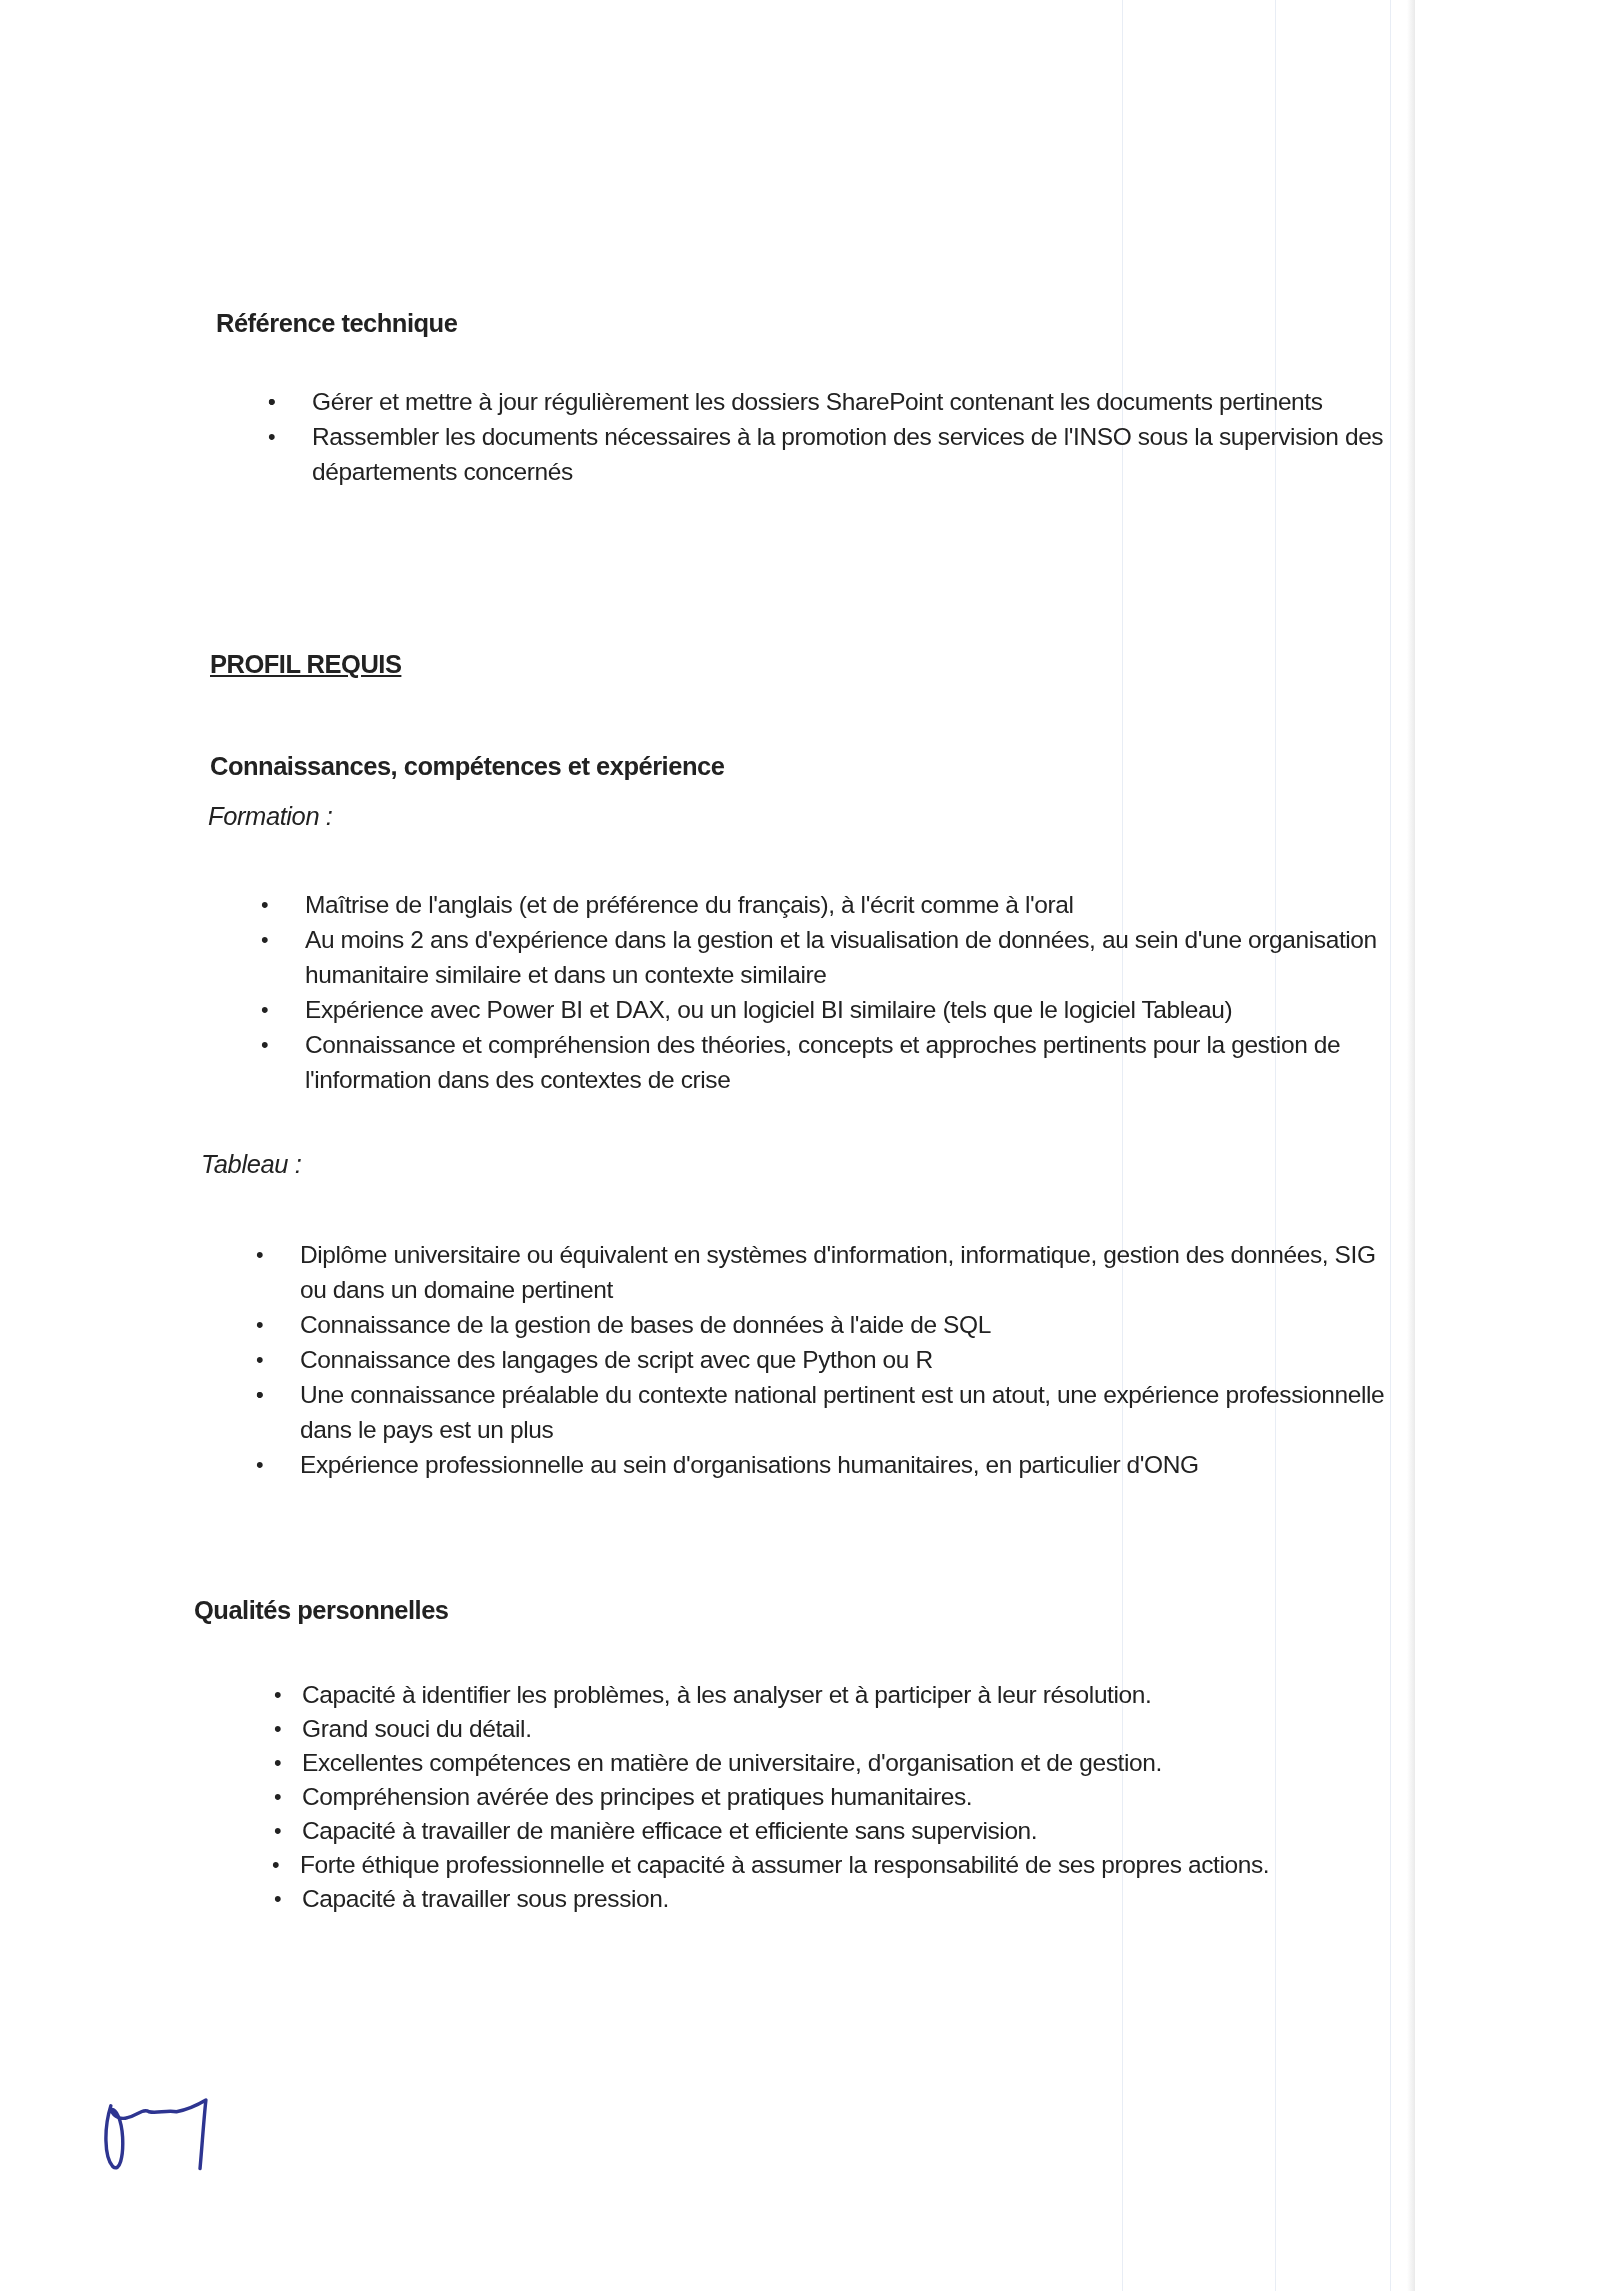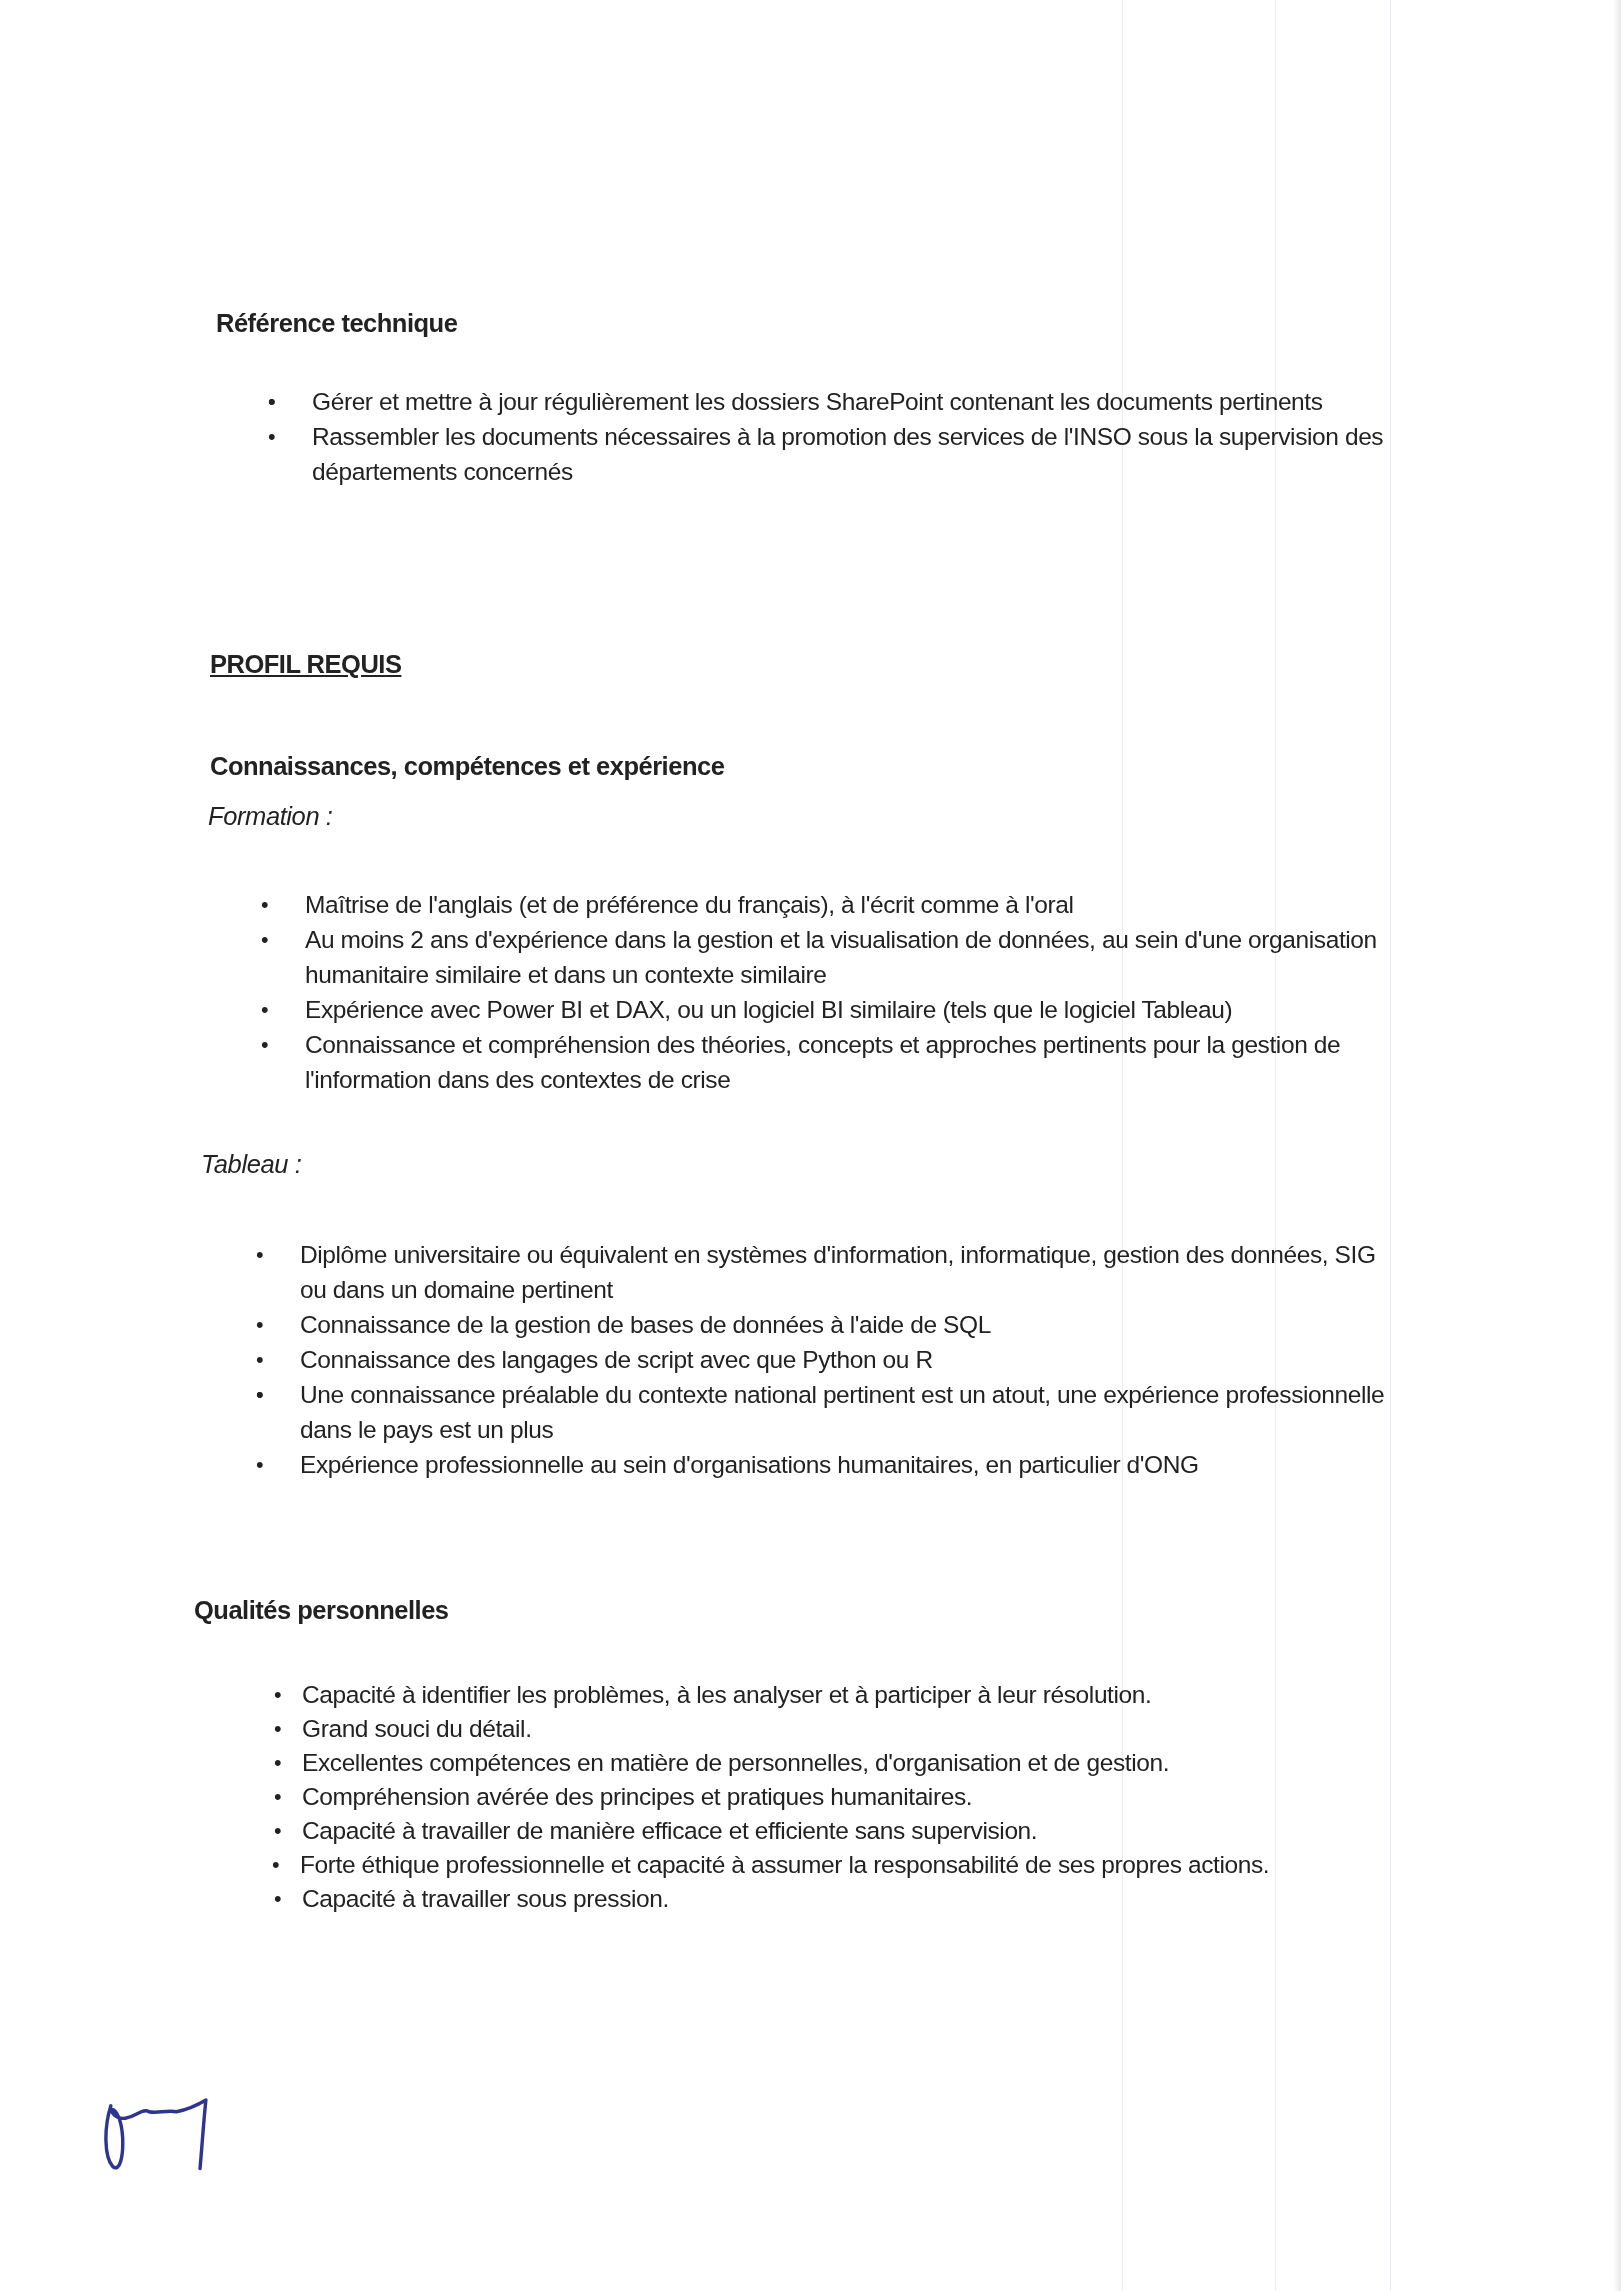--- a/index.html
+++ b/index.html
@@ -11,21 +11,21 @@
       width: 1621px;
       height: 2292px;
       position: relative;
       overflow: hidden;
       font-family: "Liberation Sans", "DejaVu Sans", sans-serif;
       color: #222222;
     }
     .page {
       position: absolute;
       left: 0; top: 0;
-      width: 1621px; height: 2292px;
+      width: 1415px; height: 2292px;
       background: #ffffff;
     }
     
     .scanline {
       position: absolute;
       top: 0;
       width: 1px;
       height: 2292px;
       background: #e8edf5;
     }
@@ -138,21 +138,21 @@
       <li><span class="bullet">•</span><span>Expérience professionnelle au sein d'organisations humanitaires, en particulier d'ONG</span></li>
     </ul>
   </div>
 
   <div class="block h-bold" style="left:194px; top:1593px;">Qualités personnelles</div>
 
   <div class="block" style="left:263px; top:1678px; width:1137px;">
     <ul class="doc-list qual">
       <li><span class="bullet">•</span><span>Capacité à identifier les problèmes, à les analyser et à participer à leur résolution.</span></li>
       <li><span class="bullet">•</span><span>Grand souci du détail.</span></li>
-      <li><span class="bullet">•</span><span>Excellentes compétences en matière de personnelles, d'organisation et de gestion.</span></li>
+      <li><span class="bullet">•</span><span>Excellentes compétences en matière de universitaire, d'organisation et de gestion.</span></li>
       <li><span class="bullet">•</span><span>Compréhension avérée des principes et pratiques humanitaires.</span></li>
       <li><span class="bullet">•</span><span>Capacité à travailler de manière efficace et efficiente sans supervision.</span></li>
       <li class="hanging" style="margin-left:-2px;"><span class="bullet">•</span><span>Forte éthique professionnelle et capacité à assumer la responsabilité de ses propres actions.</span></li>
       <li><span class="bullet">•</span><span>Capacité à travailler sous pression.</span></li>
     </ul>
   </div>
 
   <svg class="signature" viewBox="0 0 160 100">
     <path d="M13 8 C6 30, 6 60, 15 70 C22 76, 26 60, 25 40 C24 22, 18 10, 13 12 C16 20, 24 22, 30 20 C40 18, 46 10, 52 14 C60 16, 70 12, 80 14 C90 12, 100 8, 110 2 C108 20, 106 50, 104 72" fill="none" stroke="#2e3591" stroke-width="3.5" stroke-linecap="round" stroke-linejoin="round"></path>
   </svg>

